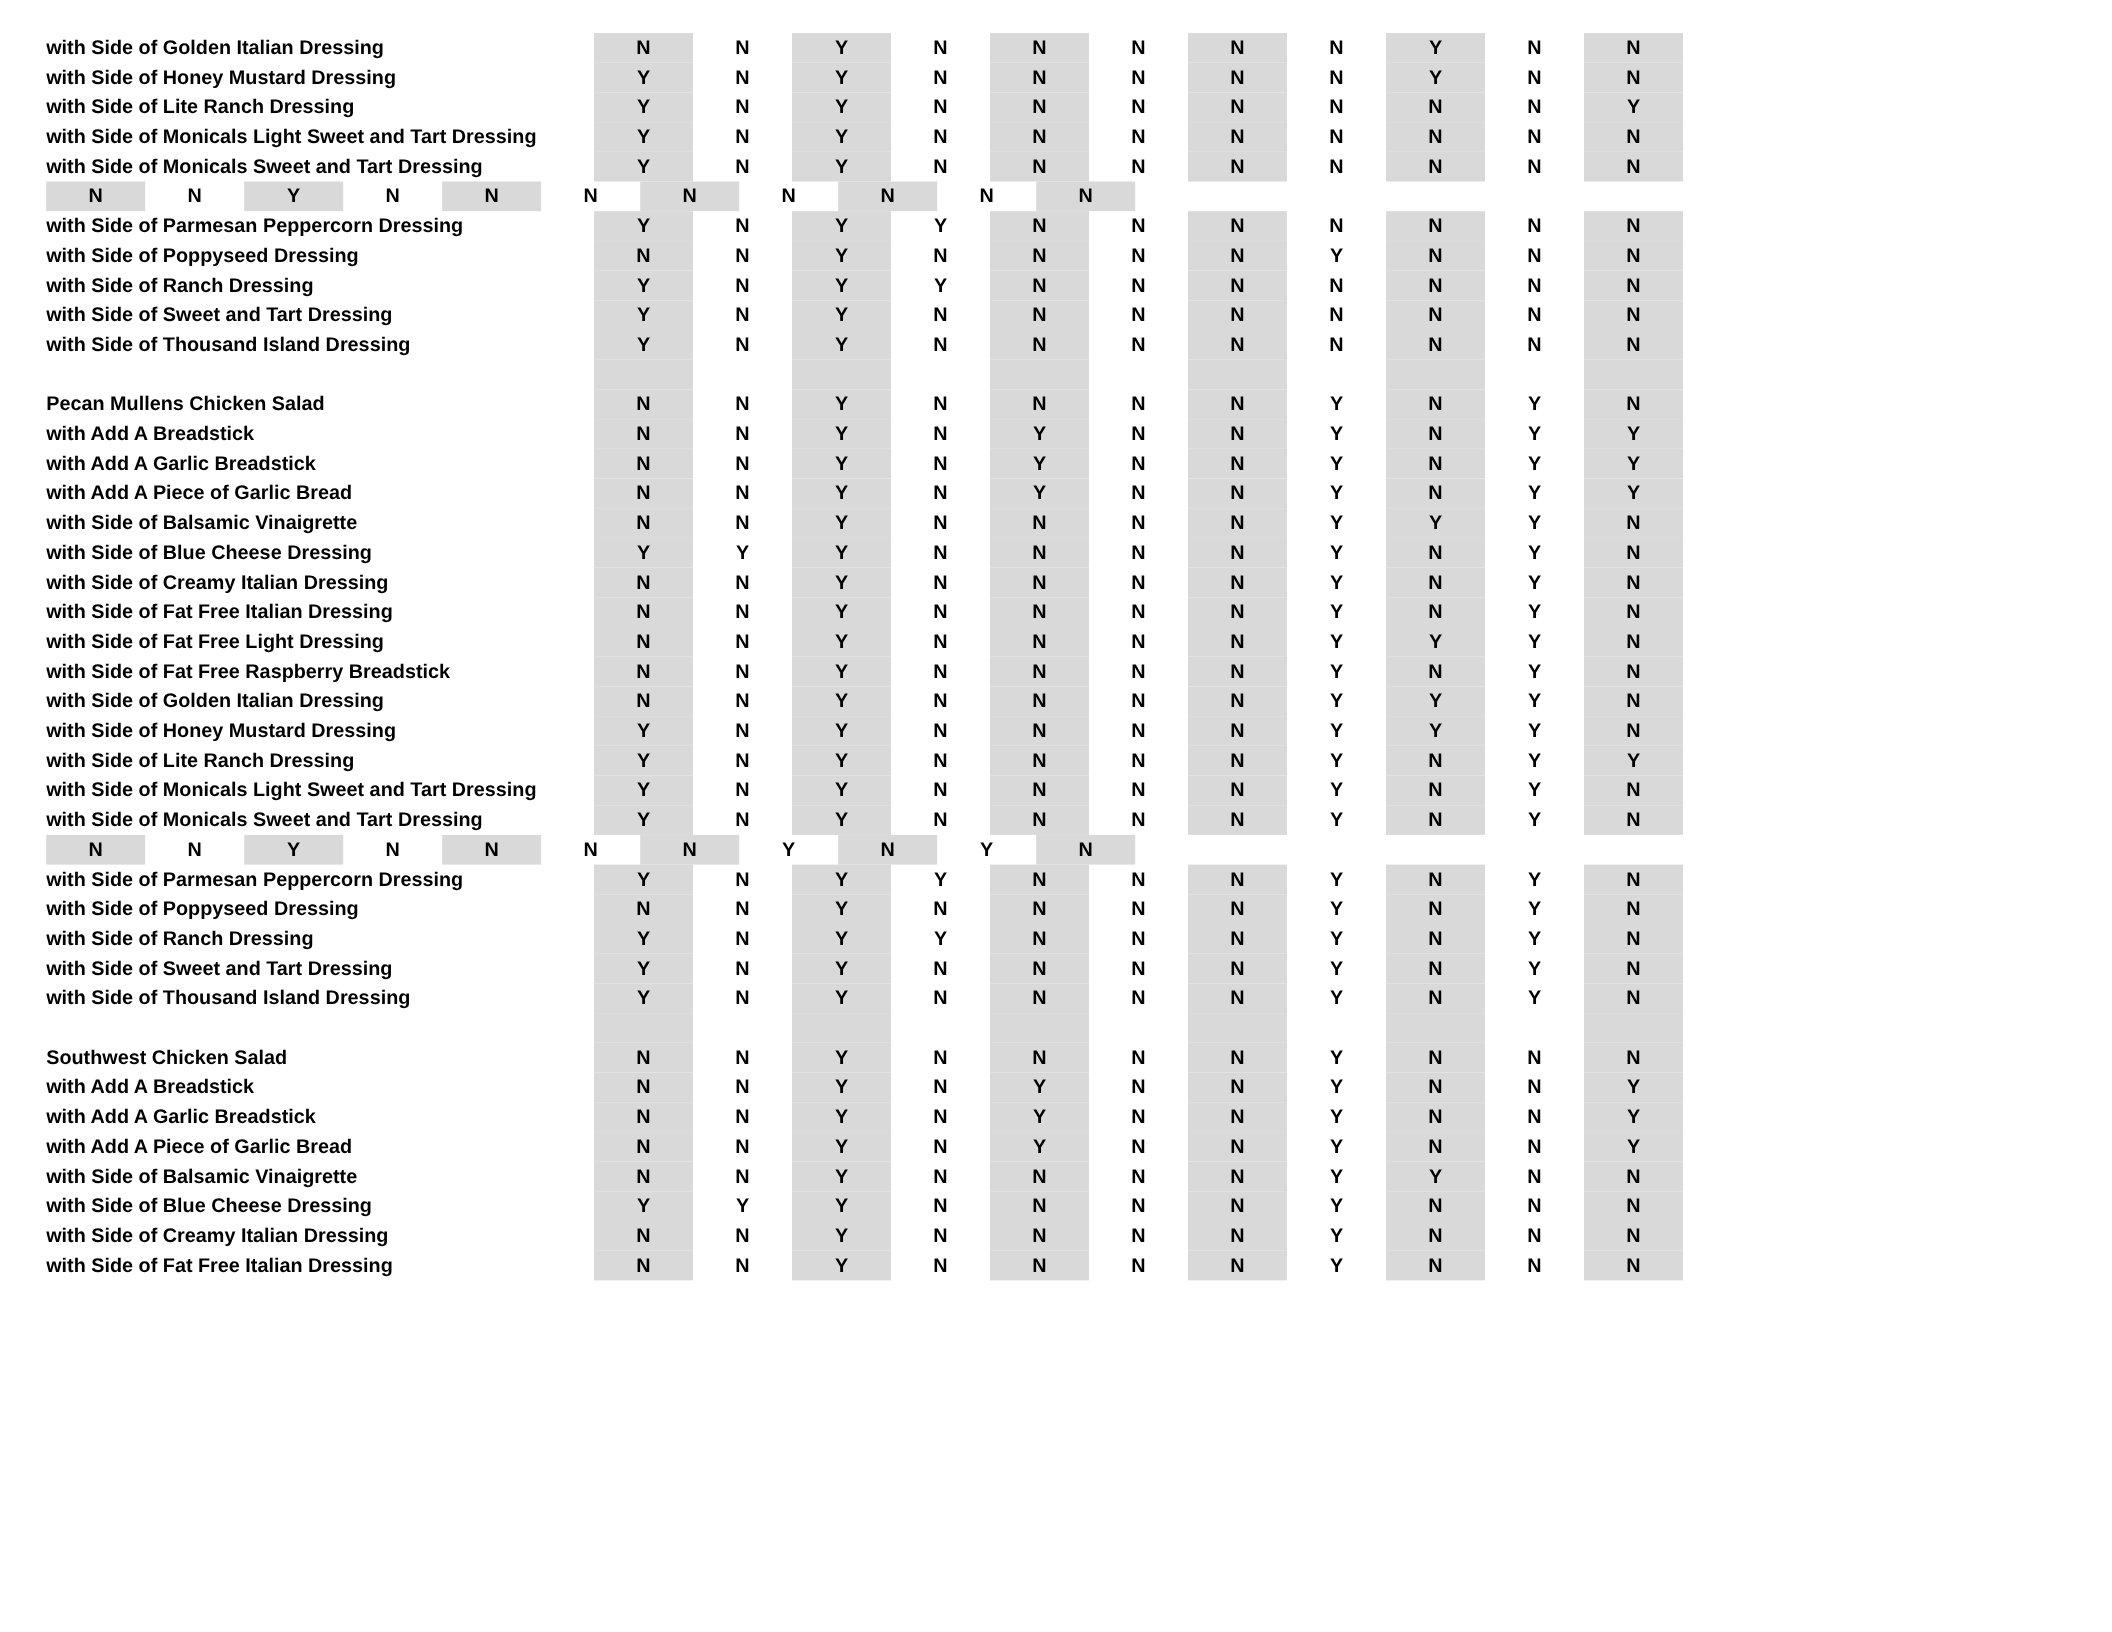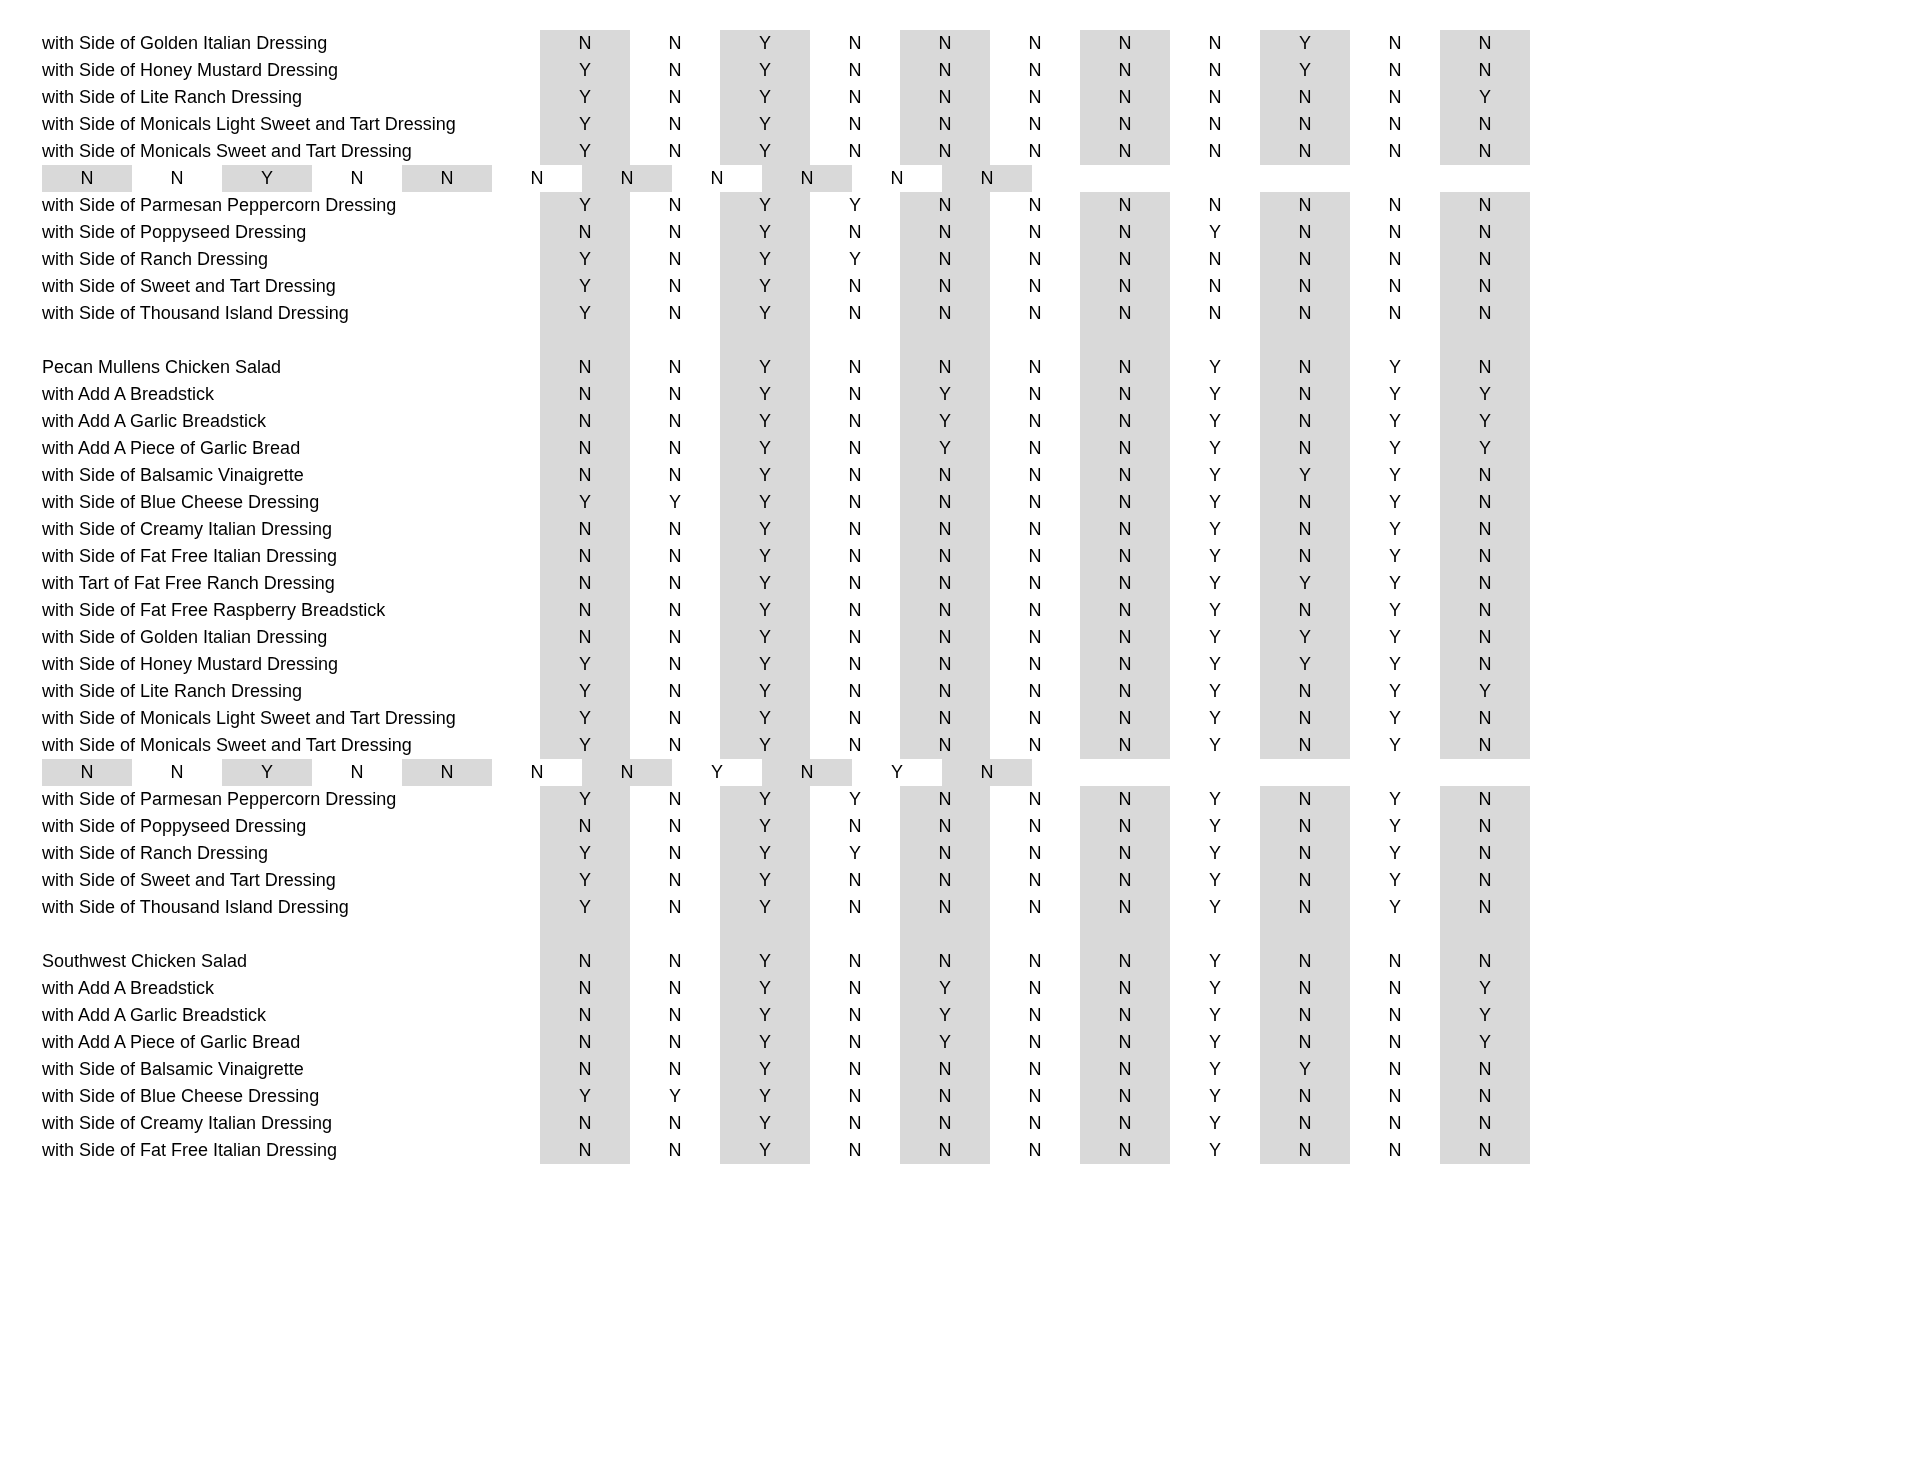--- a/index.html
+++ b/index.html
@@ -15,20 +15,21 @@
     font-size: 18px;
   }
   .sheet {
     padding-top: 30px;
     padding-left: 42px;
   }
   .row {
     display: flex;
     height: 27px;
     line-height: 27px;
+    font-weight: bold;
   }
   .label-cell {
     width: 498px;
     white-space: nowrap;
     overflow: hidden;
     text-align: left;
   }
   .value-cell {
     width: 90px;
     text-align: center;
@@ -315,21 +316,21 @@
         <div class="value-cell">N</div>
         <div class="value-cell shaded">N</div>
         <div class="value-cell">N</div>
         <div class="value-cell shaded">N</div>
         <div class="value-cell">Y</div>
         <div class="value-cell shaded">N</div>
         <div class="value-cell">Y</div>
         <div class="value-cell shaded">N</div>
       </div>
       <div class="row">
-        <div class="label-cell">with Tart of Fat Free Ranch Dressing</div>
+        <div class="label-cell">with Side of Fat Free Light Dressing</div>
         <div class="value-cell shaded">N</div>
         <div class="value-cell">N</div>
         <div class="value-cell shaded">Y</div>
         <div class="value-cell">N</div>
         <div class="value-cell shaded">N</div>
         <div class="value-cell">N</div>
         <div class="value-cell shaded">N</div>
         <div class="value-cell">Y</div>
         <div class="value-cell shaded">Y</div>
         <div class="value-cell">Y</div>

